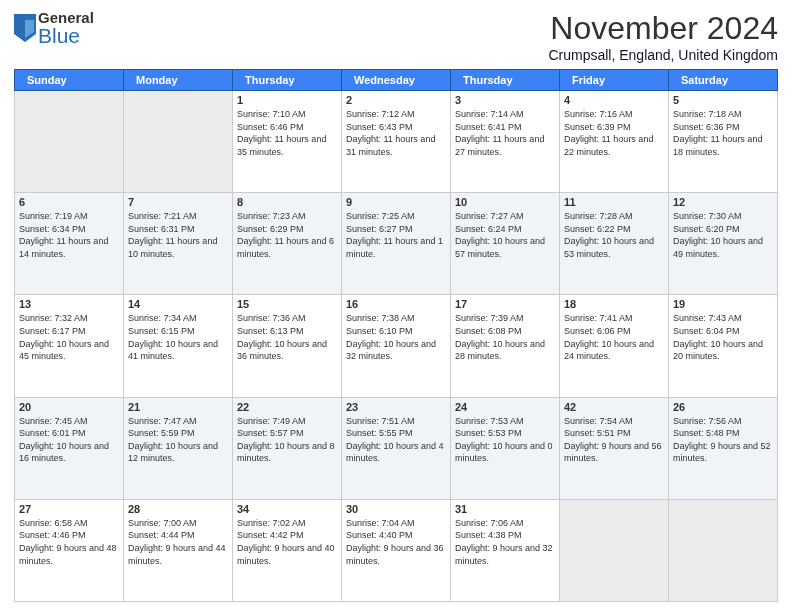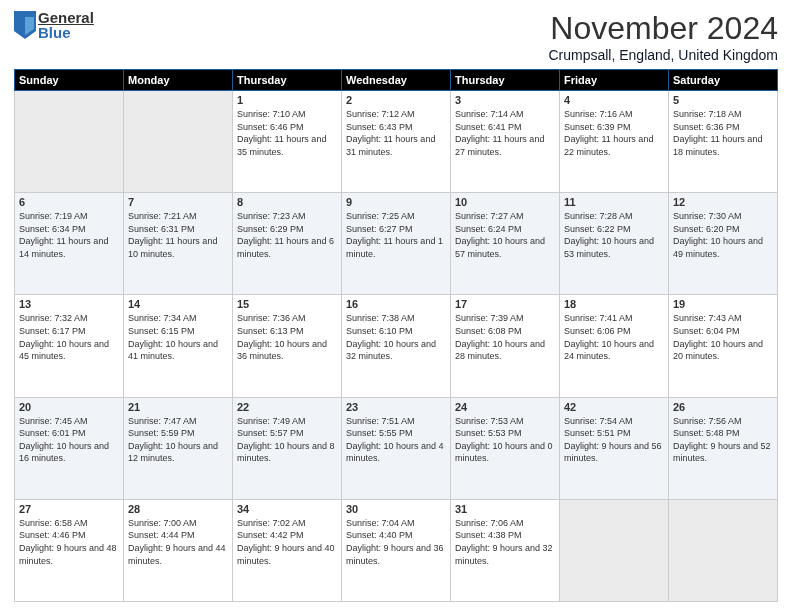--- a/index.html
+++ b/index.html
@@ -30,25 +30,24 @@
     }
     .logo-text {
       display: flex;
       flex-direction: column;
       line-height: 1;
     }
     .logo-general {
       font-size: 15px;
       font-weight: bold;
       color: #333;
-      text-decoration: underline;
     }
     .logo-blue {
-      font-size: 15px;
-      font-weight: bold;
+      font-size: 21px;
+      font-weight: normal;
       color: #2a6db5;
     }
     .logo-icon {
       width: 22px;
       height: 28px;
       margin-right: 2px;
     }
     .title-area {
       text-align: right;
     }
@@ -62,25 +61,25 @@
       color: #0f172a;
     }
     .calendar {
       flex: 1;
       border: 1px solid #ccc;
       border-collapse: collapse;
       width: 100%;
       table-layout: fixed;
     }
     .calendar th {
-      background: #000000;
+      background: #3b82f6;
       color: #fff;
       font-size: 11px;
       font-weight: bold;
-      padding: 4px 4px;
+      padding: 4px 12px;
       text-align: left;
       border: 1px solid #1a5a9a;
     }
     .calendar td {
       border: 1px solid #ccc;
       vertical-align: top;
       padding: 3px 4px;
       font-size: 9.5px;
       color: #333;
       height: 82px;

